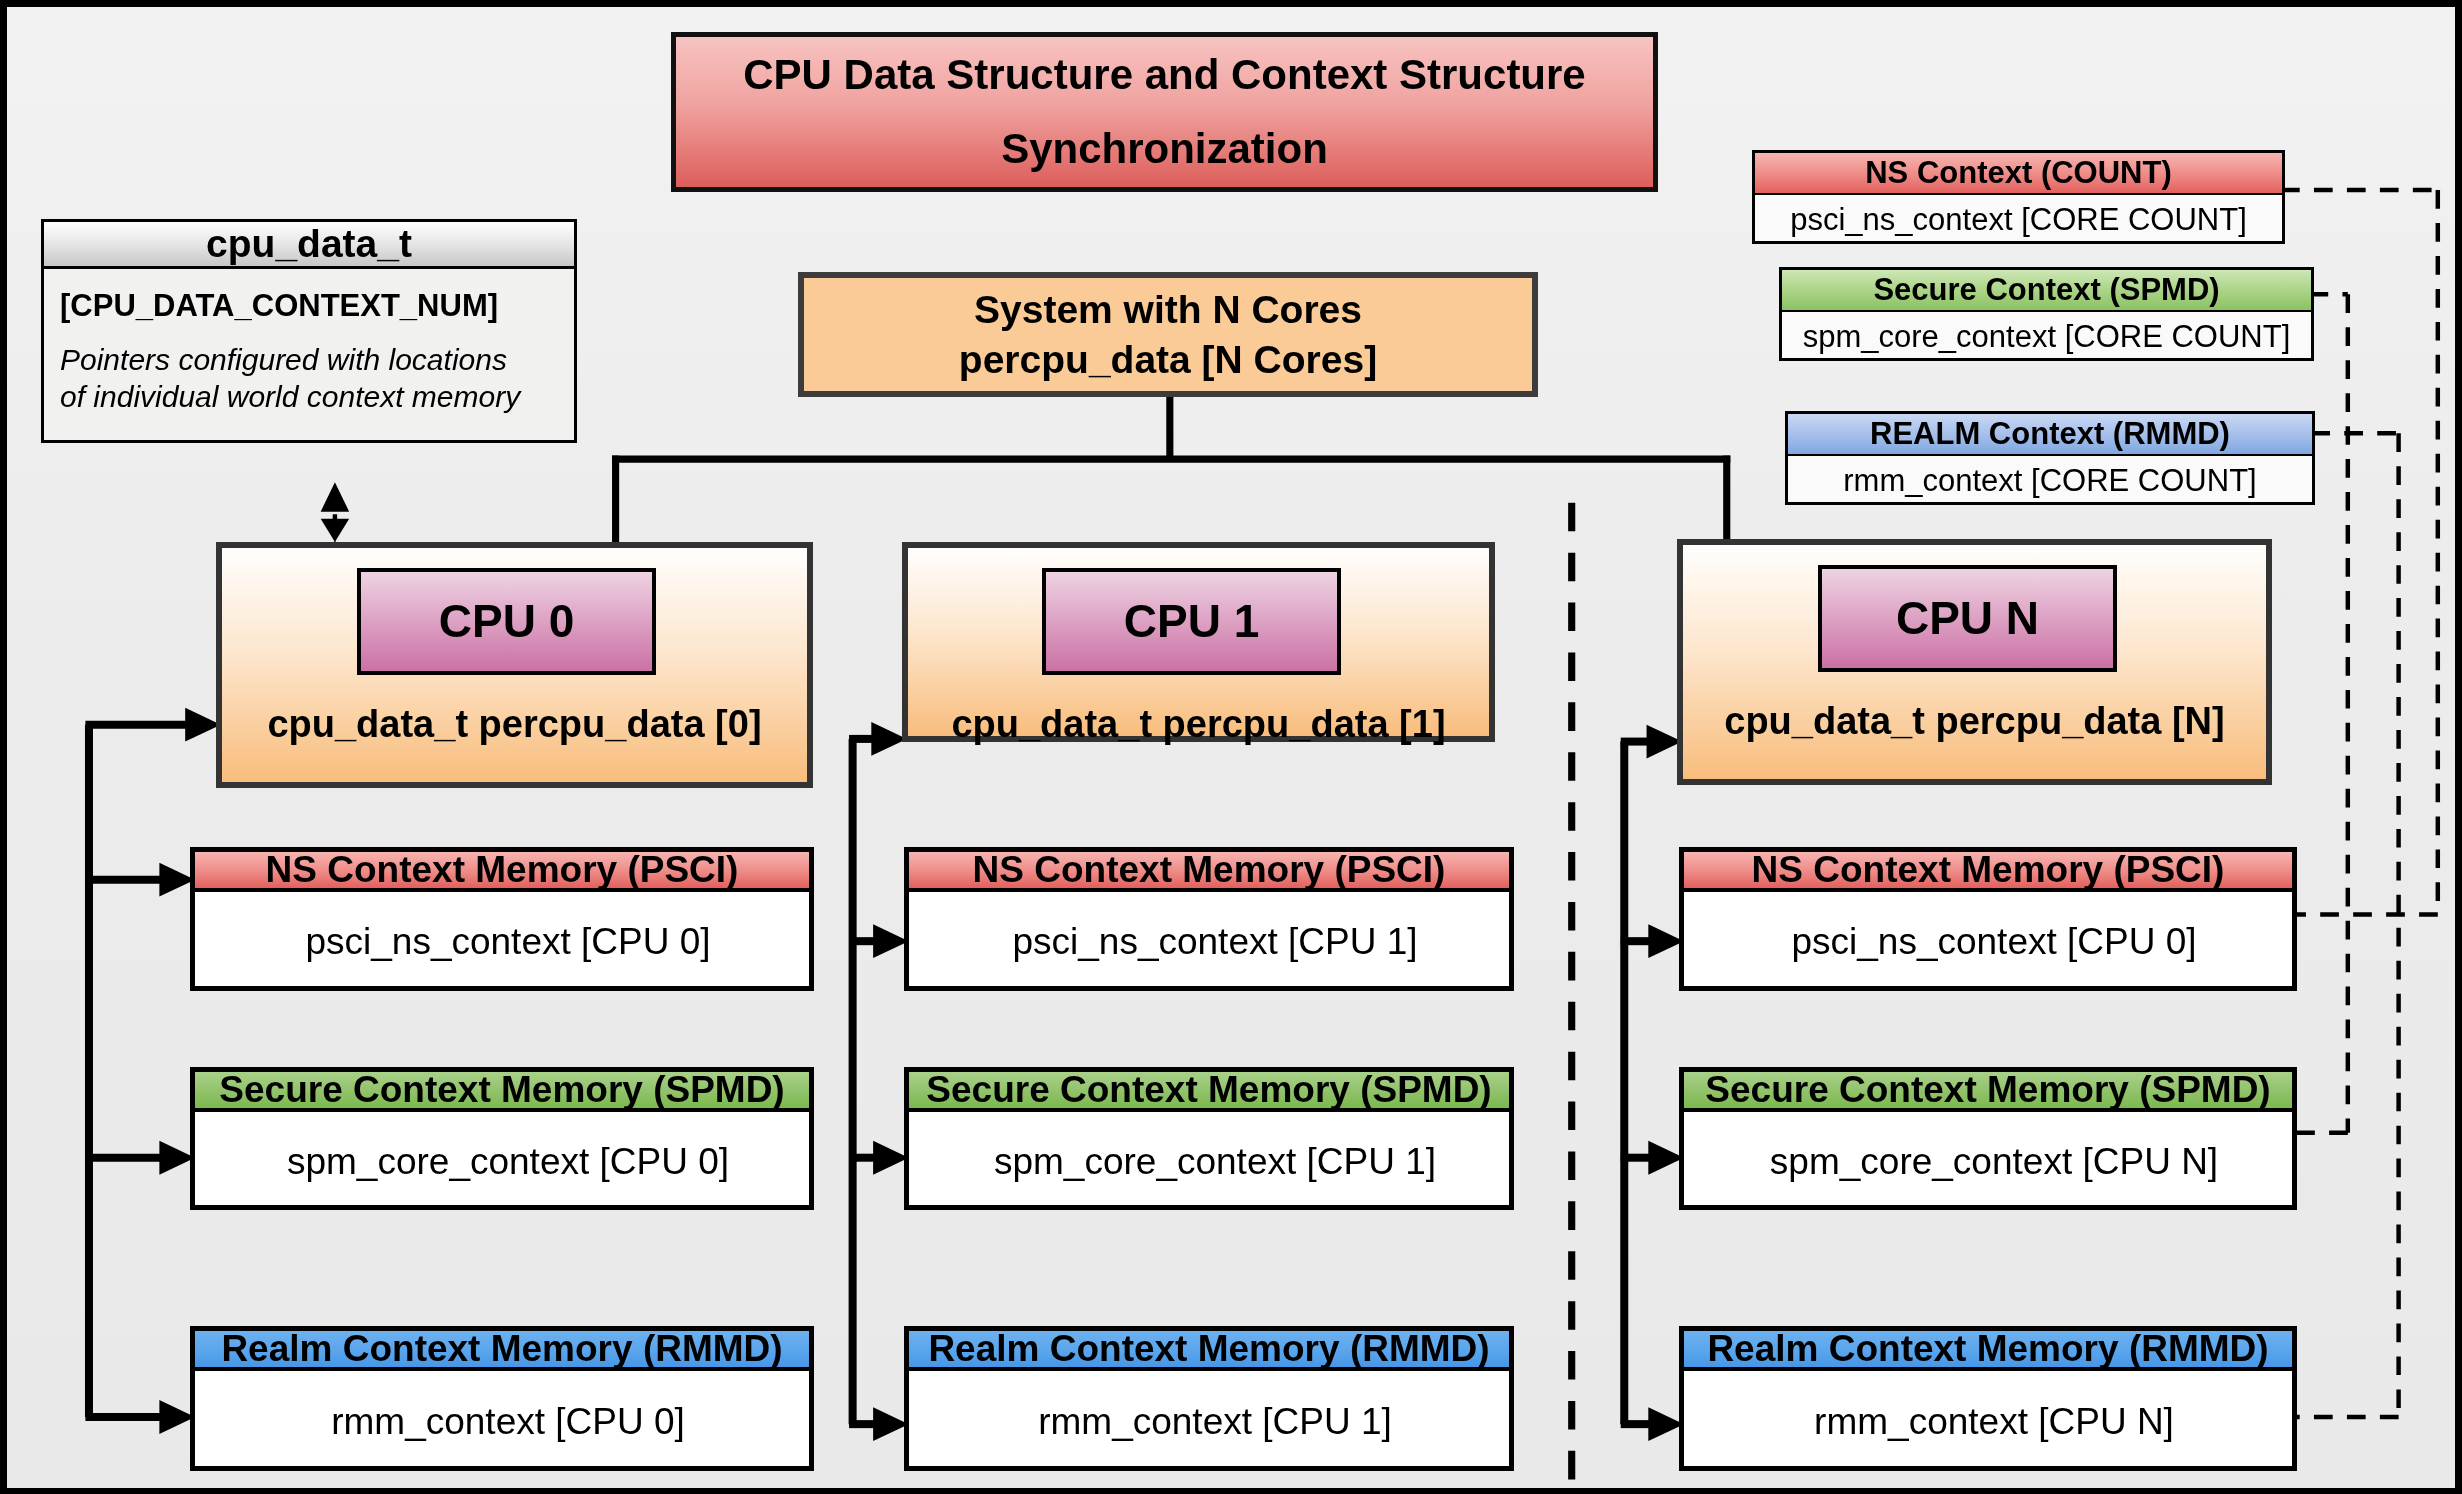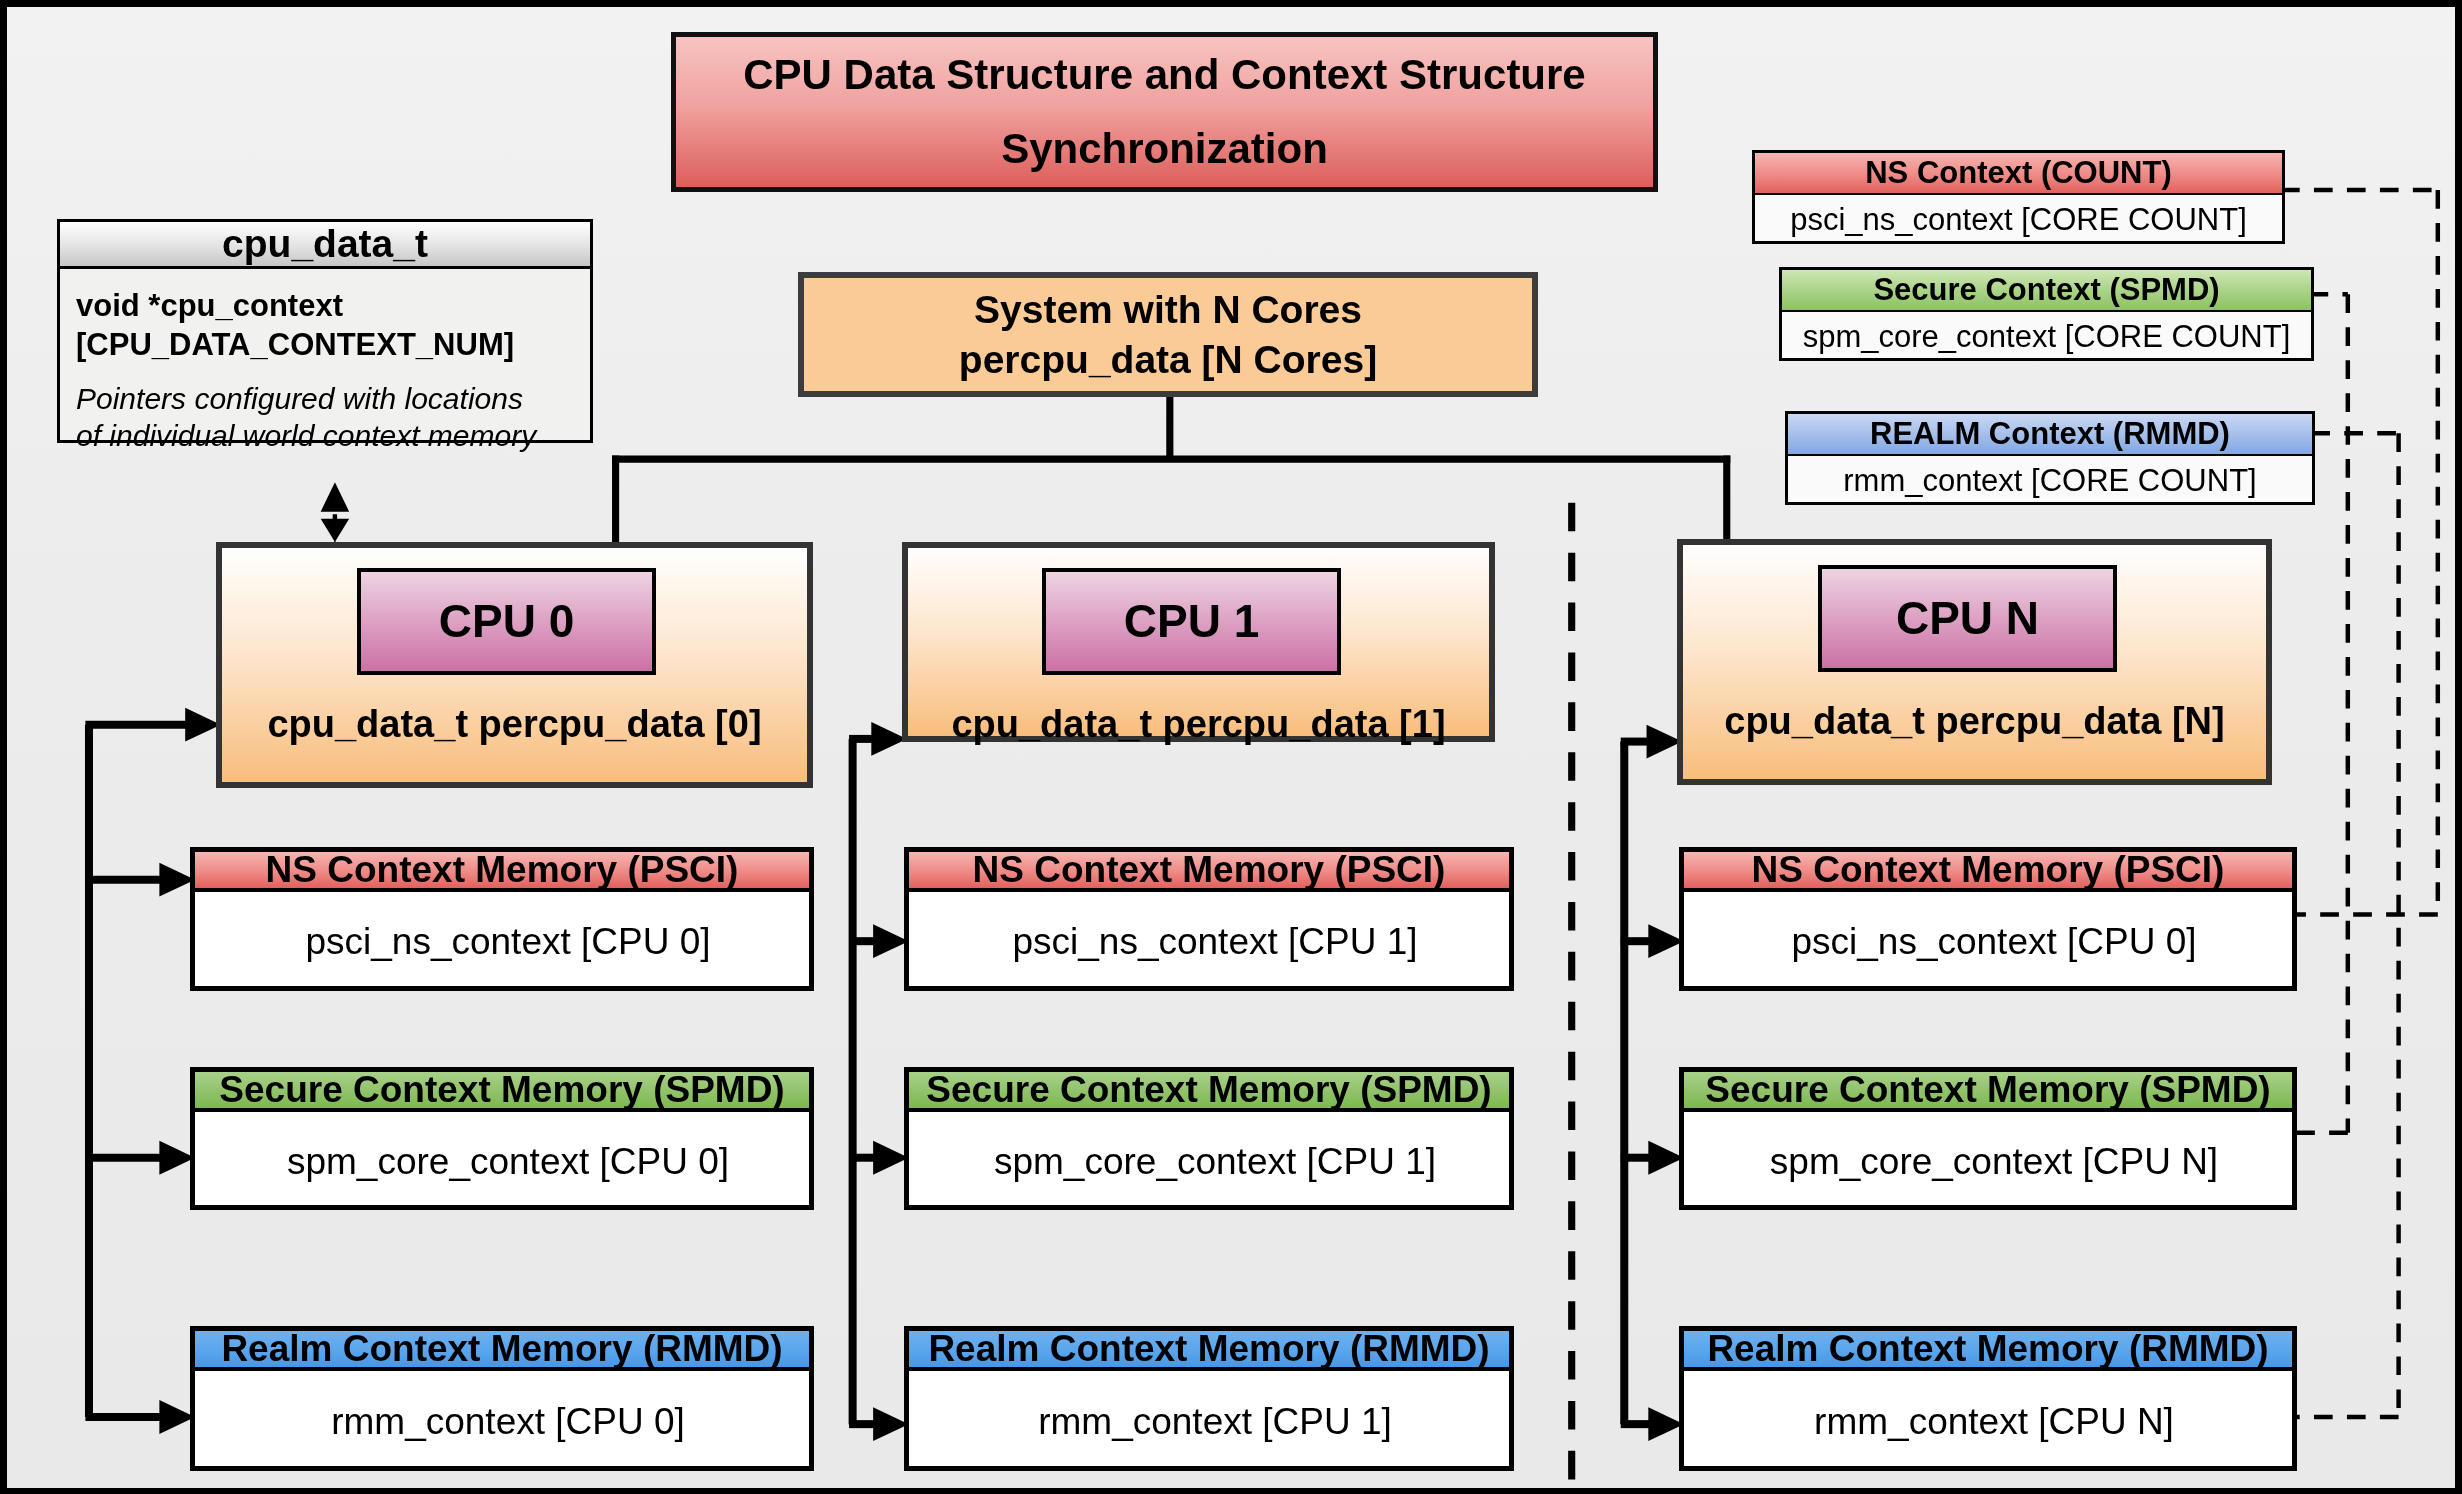--- a/index.html
+++ b/index.html
@@ -24,21 +24,21 @@
 
   
   #title-box{
     left:664px;top:25px;width:987px;height:160px;
     background:linear-gradient(180deg,#f7c3c1 0%,#f0a3a0 45%,#dd5e5b 100%);
     border:5.3px solid #111;
     font-size:42px;font-weight:bold;line-height:74px;
   }
 
   
-  #cpudata-box{left:50px;top:212px;width:536px;height:224px;border:3.6px solid #000;background:#f1f1f0;}
+  #cpudata-box{left:34px;top:212px;width:536px;height:224px;border:3.6px solid #000;background:#f1f1f0;}
   #cpudata-header{
     left:0;top:0;right:0;height:47px;
     background:linear-gradient(180deg,#ffffff 0%,#e3e3e3 55%,#c6c6c6 100%);
     border-bottom:3.6px solid #000;
     font-size:39px;font-weight:bold;
   }
   #cpudata-body{left:0;top:51px;right:0;bottom:0;padding:12.5px 16px;font-size:31px;line-height:39px;}
   .cpudata-decl{font-weight:bold;}
   .cpudata-note{font-style:italic;margin-top:16px;line-height:37px;font-size:30px;}
 
@@ -154,21 +154,20 @@
       <path d="M2684 1582 H 2565"></path>
     </g>
   </svg>
 
   <div class="abs box center pre" id="title-box">CPU Data Structure and Context Structure
 Synchronization</div>
 
   <div class="abs box" id="cpudata-box">
     <div class="abs center" id="cpudata-header">cpu_data_t</div>
     <div class="abs" id="cpudata-body">
-      <div class="cpudata-decl">void  *cpu_context</div>
       <div class="cpudata-decl">[CPU_DATA_CONTEXT_NUM]</div>
       <div class="cpudata-note">
         <div>Pointers configured with locations</div>
         <div>of individual world context memory</div>
       </div>
     </div>
   </div>
 
   <div class="abs box center pre" id="system-box">System with N Cores
 percpu_data [N Cores]</div>

